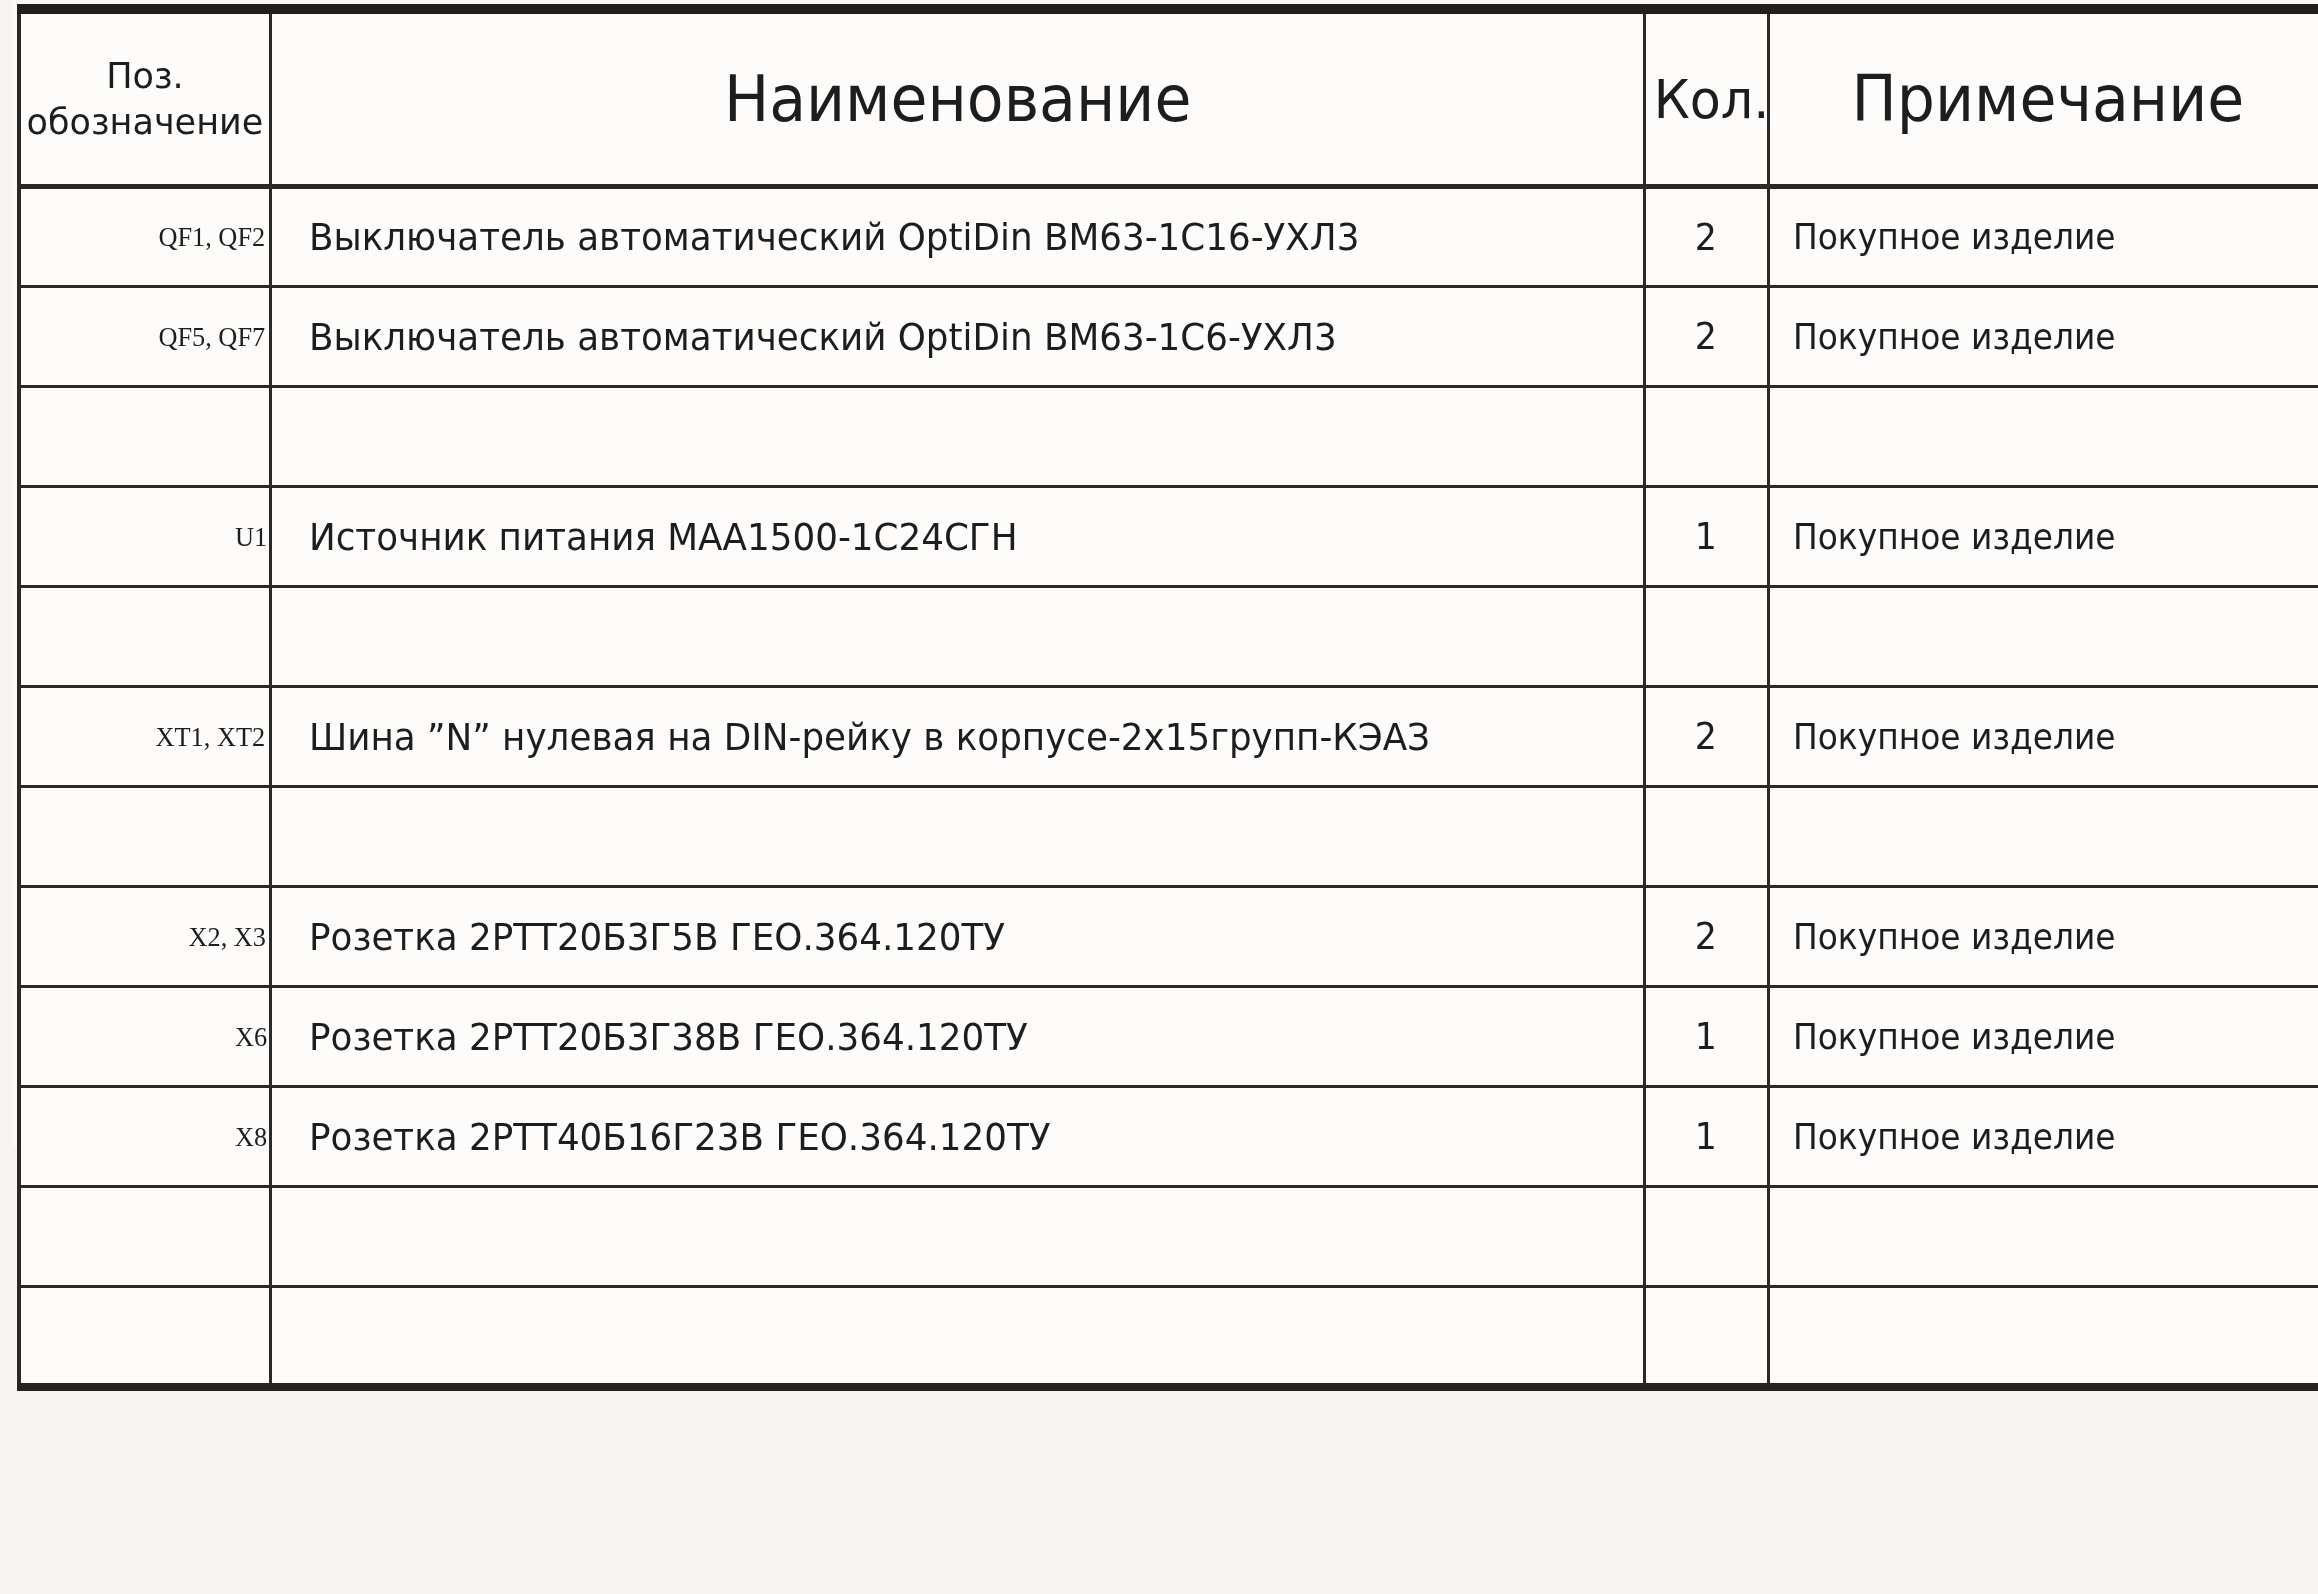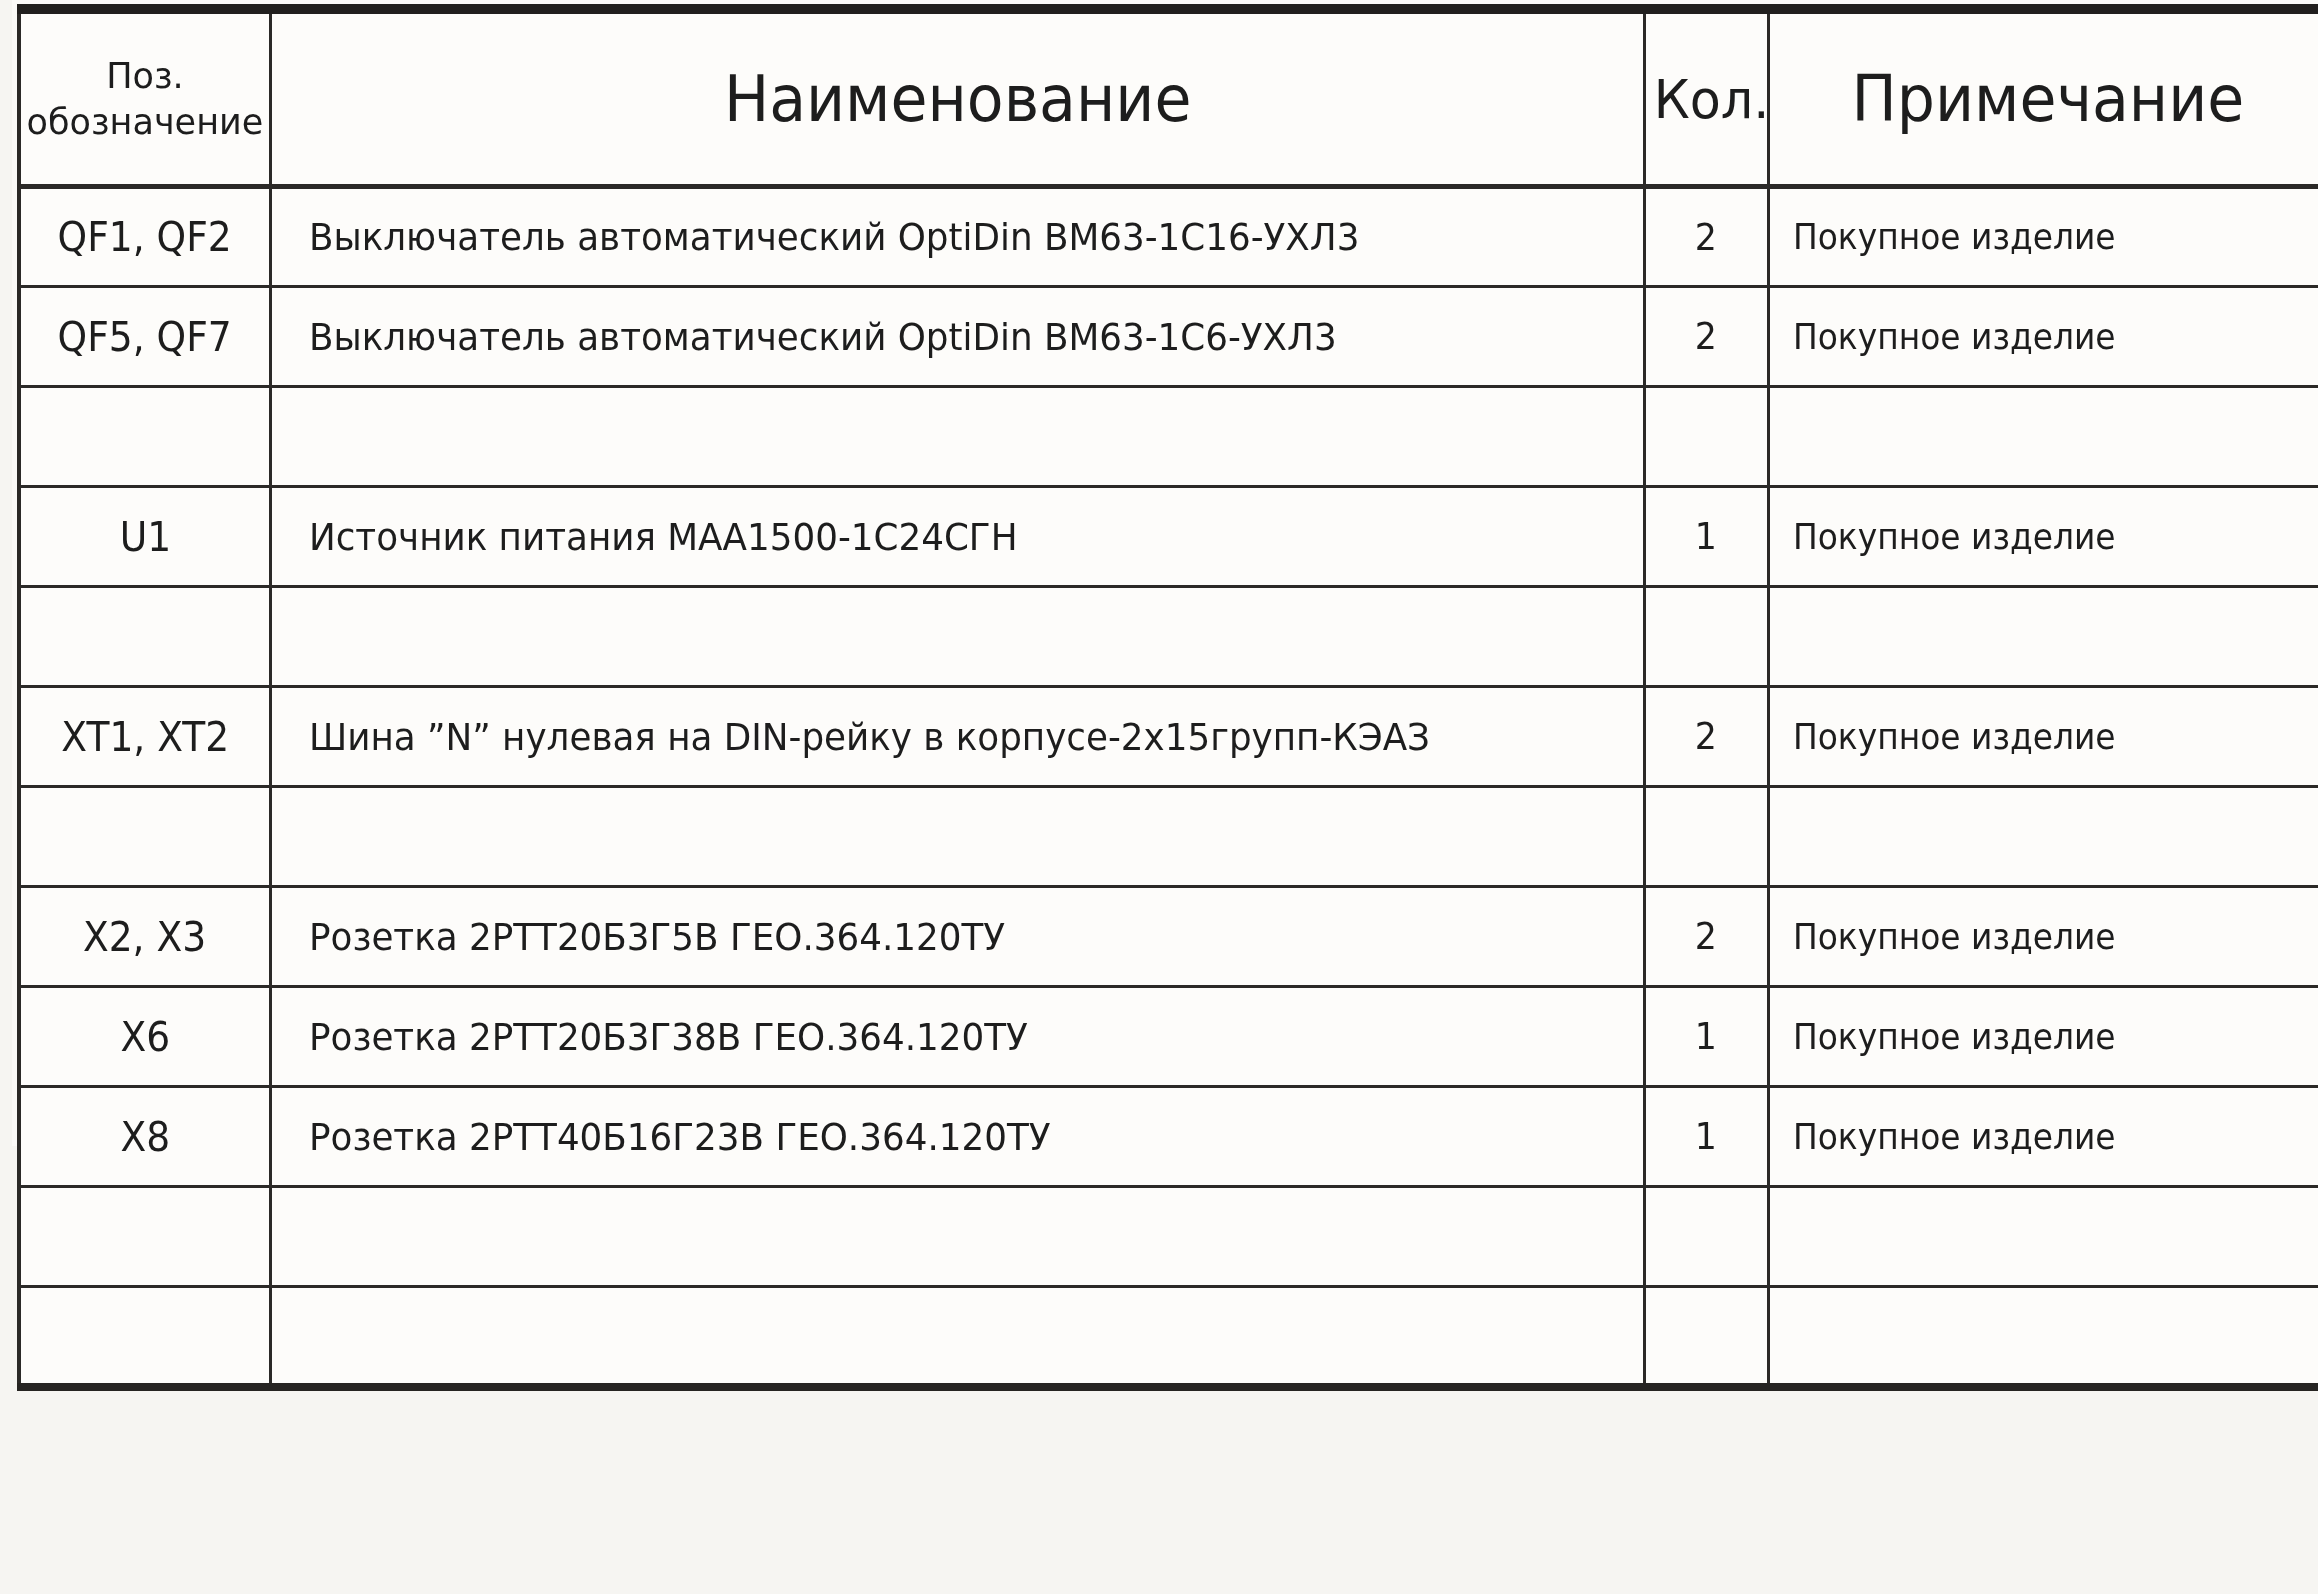--- a/index.html
+++ b/index.html
@@ -64,22 +64,23 @@
     font-size: 64px;
     text-align: center;
   }
   th.h-qty {
     font-size: 54px;
     text-align: left;
     padding-left: 3.9px;
   }
   
   td.d-pos {
-    font-size: 40px;
-    text-align: center;
+    font-size: 28px;
+    text-align: right;
+    font-family: Liberation Serif, serif;
   }
   td.d-name {
     font-size: 38px;
     text-align: left;
     padding-left: 37px;
   }
   td.d-name .t { transform-origin: left center; }
   td.d-qty {
     font-size: 37px;
     text-align: center;

